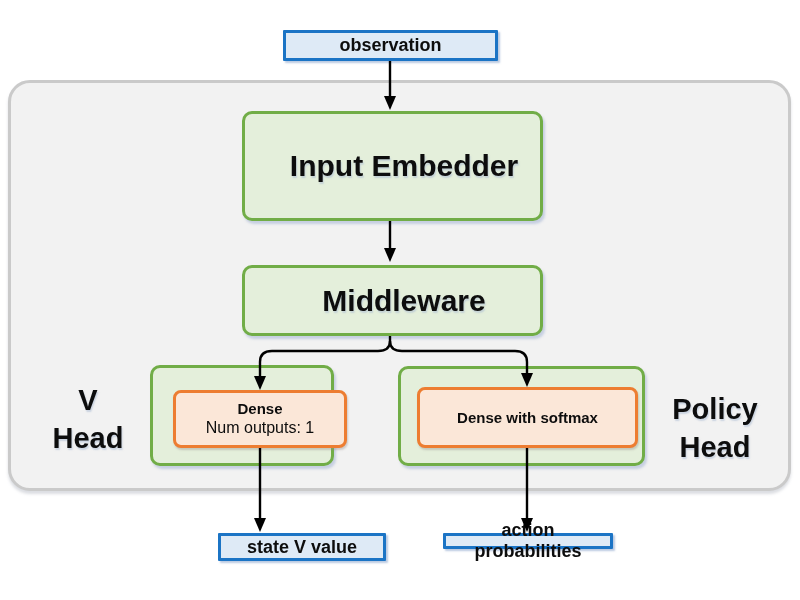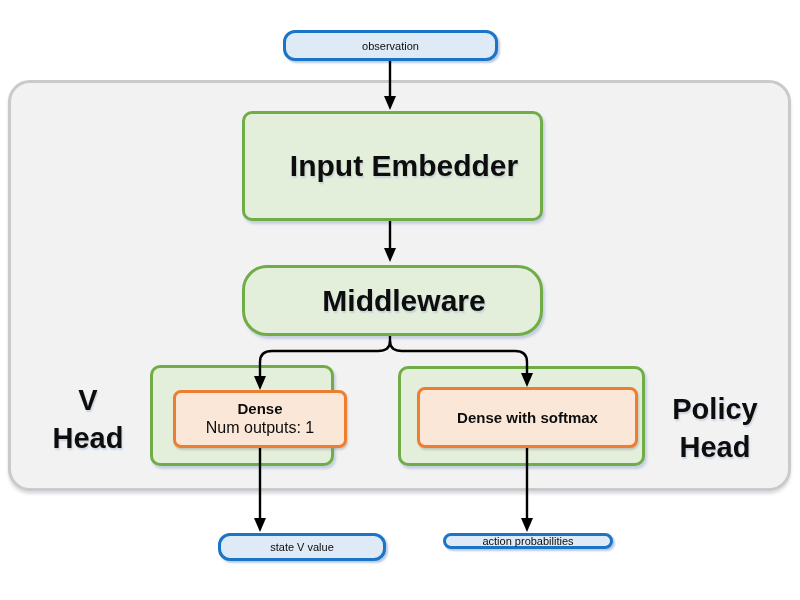--- a/index.html
+++ b/index.html
@@ -18,31 +18,31 @@
     left:8px;top:80px;width:783px;height:411px;
     background:var(--container-fill);
     border:3px solid var(--container-border);
     border-radius:22px;
     box-shadow:0 3px 3px rgba(175,180,190,.45);}
 
   .box{position:absolute;box-sizing:border-box;display:flex;
        align-items:center;justify-content:center;text-align:center;}
 
   .blue{background:var(--blue-fill);border:3px solid var(--blue-border);
-        border-radius:12px;font-weight:normal;font-size:11px;
+        border-radius:1px;font-weight:bold;font-size:18px;
         box-shadow:2px 2px 2px rgba(120,150,195,.5);}
   .obs{left:283px;top:30px;width:215px;height:31px;}
   .statev{left:175px;top:533px;width:168px;height:28px;margin-left:43px;}
   .actionp{left:443px;top:533px;width:170px;height:16px;}
 
   .green{background:var(--green-fill);border:3px solid var(--green-border);
          border-radius:10px;
          box-shadow:2px 3px 2.5px rgba(145,165,205,.45);}
   .ie{left:242px;top:111px;width:301px;height:110px;font-weight:bold;font-size:30px;}
-  .mw{left:242px;top:265px;width:301px;height:71px;font-weight:bold;font-size:30px;border-radius:25px;}
+  .mw{left:242px;top:265px;width:301px;height:71px;font-weight:bold;font-size:30px;}
   .ie .label,.mw .label{text-shadow:1px 2px 1.5px rgba(170,185,210,.55);margin-left:23px;}
 
   .headbox{position:absolute;box-sizing:border-box;}
   .vheadbox{left:150px;top:365px;width:184px;height:101px;}
   .pheadbox{left:398px;top:366px;width:247px;height:100px;}
 
   .orange{background:var(--orange-fill);border:3px solid var(--orange-border);
           border-radius:8px;flex-direction:column;line-height:1.3;
           box-shadow:1px 2px 2px rgba(150,140,135,.4);}
   .vdense{left:20px;top:22px;width:174px;height:58px;}

